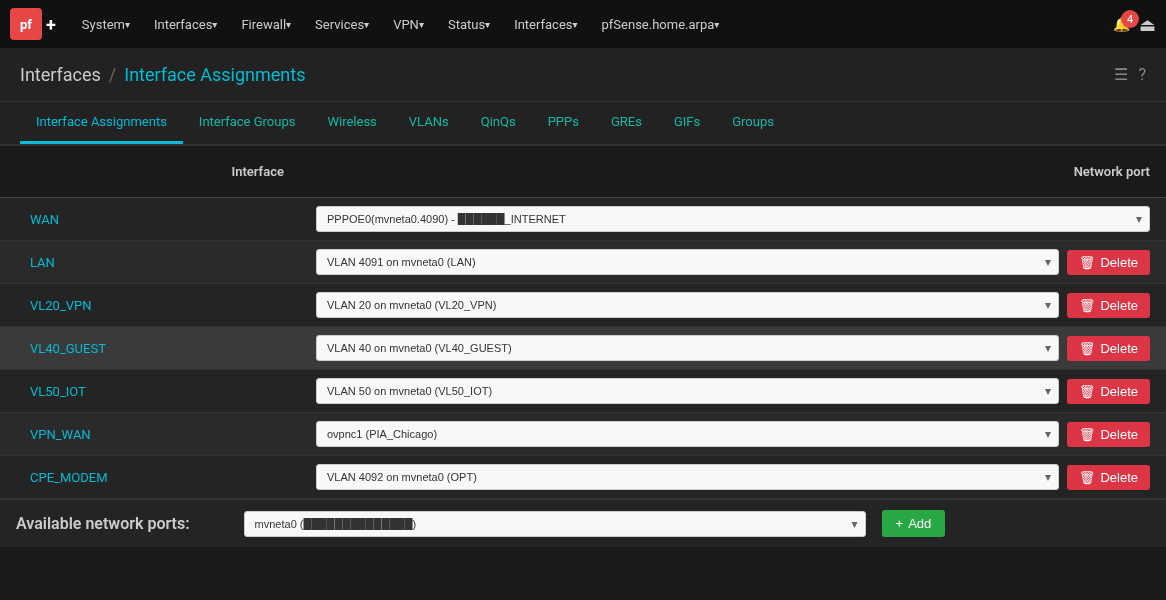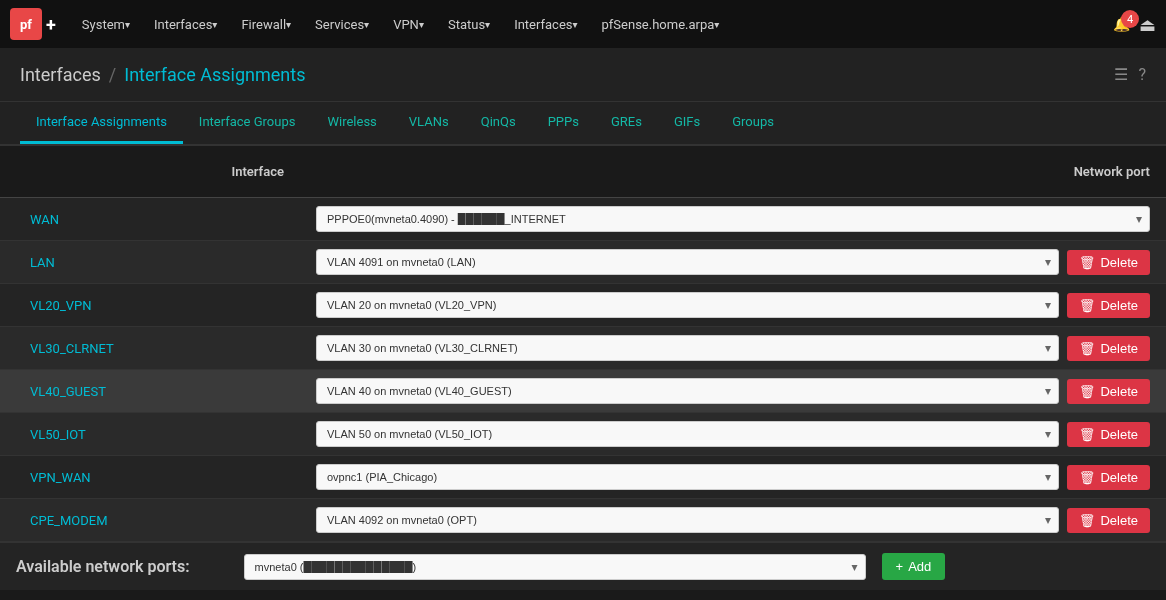--- a/index.html
+++ b/index.html
@@ -170,32 +170,20 @@
           <td>
             <div class="port-cell">
               <div class="select-wrap"><select class="port-select"><option>VLAN 20 on mvneta0 (VL20_VPN)</option></select><span class="select-arrow">▾</span></div>
               <button class="btn-delete">
                 <span>🗑</span>
                 <span>Delete</span>
               </button>
             </div>
           </td>
         </tr>
-        <tr>
-          <td><span class="iface-name">VL30_CLRNET</span></td>
-          <td>
-            <div class="port-cell">
-              <div class="select-wrap"><select class="port-select"><option>VLAN 30 on mvneta0 (VL30_CLRNET)</option></select><span class="select-arrow">▾</span></div>
-              <button class="btn-delete">
-                <span>🗑</span>
-                <span>Delete</span>
-              </button>
-            </div>
-          </td>
-        </tr>
         <tr class="highlighted">
           <td><span class="iface-name">VL40_GUEST</span></td>
           <td>
             <div class="port-cell">
               <div class="select-wrap"><select class="port-select"><option>VLAN 40 on mvneta0 (VL40_GUEST)</option></select><span class="select-arrow">▾</span></div>
               <button class="btn-delete">
                 <span>🗑</span>
                 <span>Delete</span>
               </button>
             </div>

